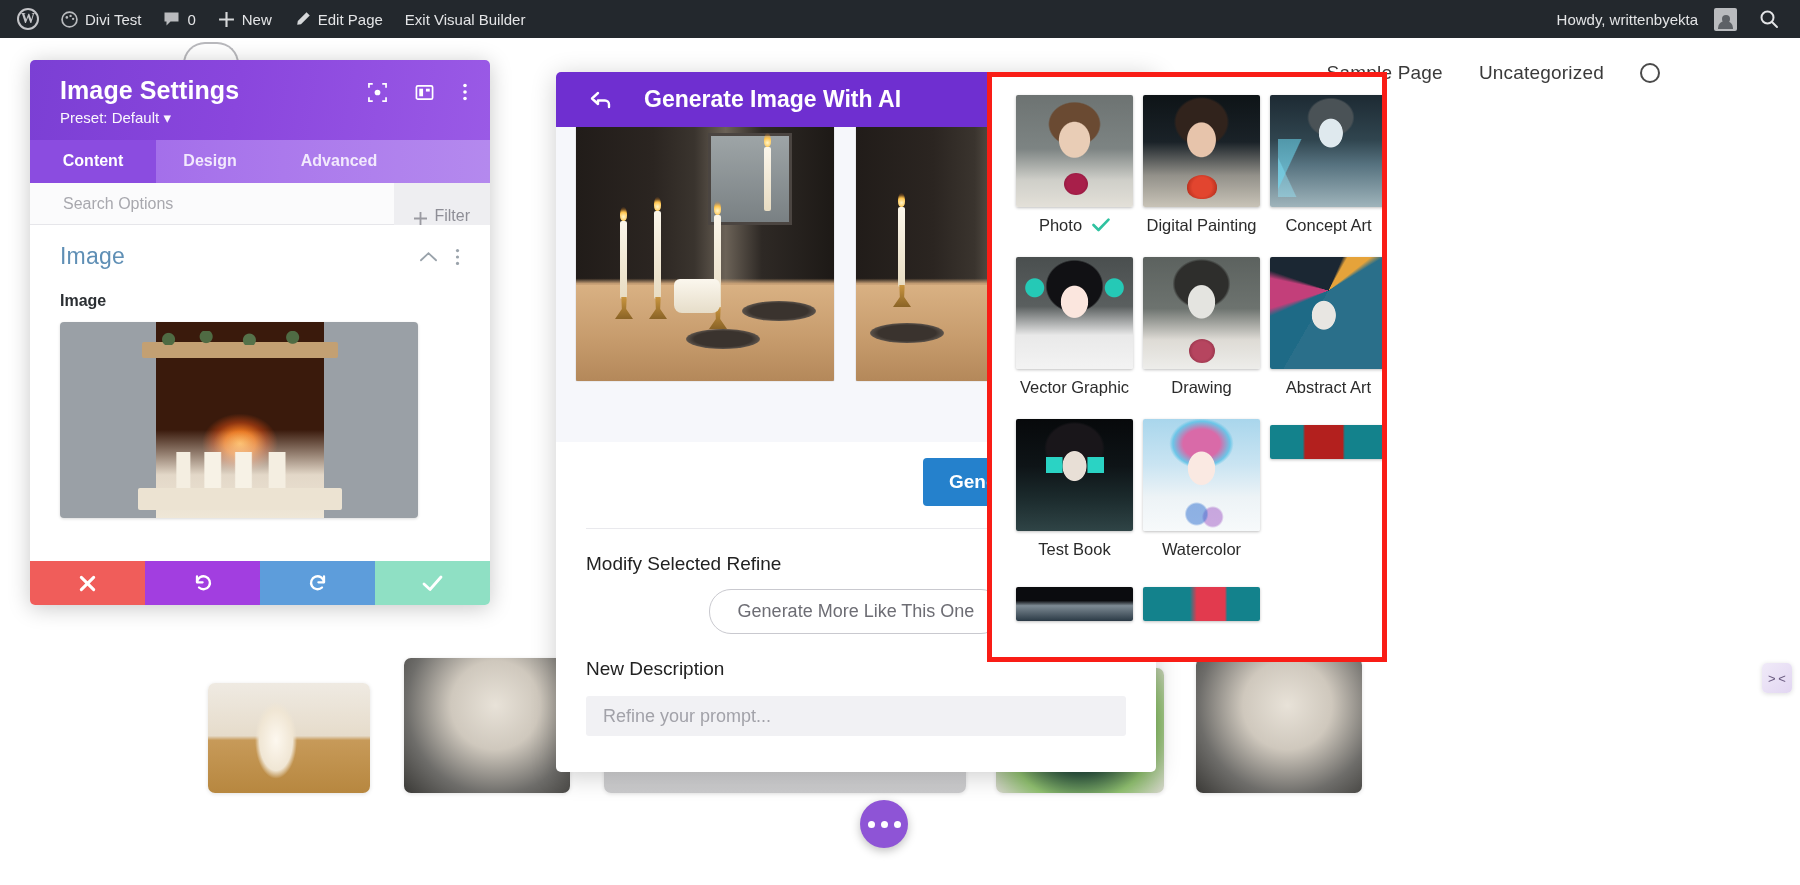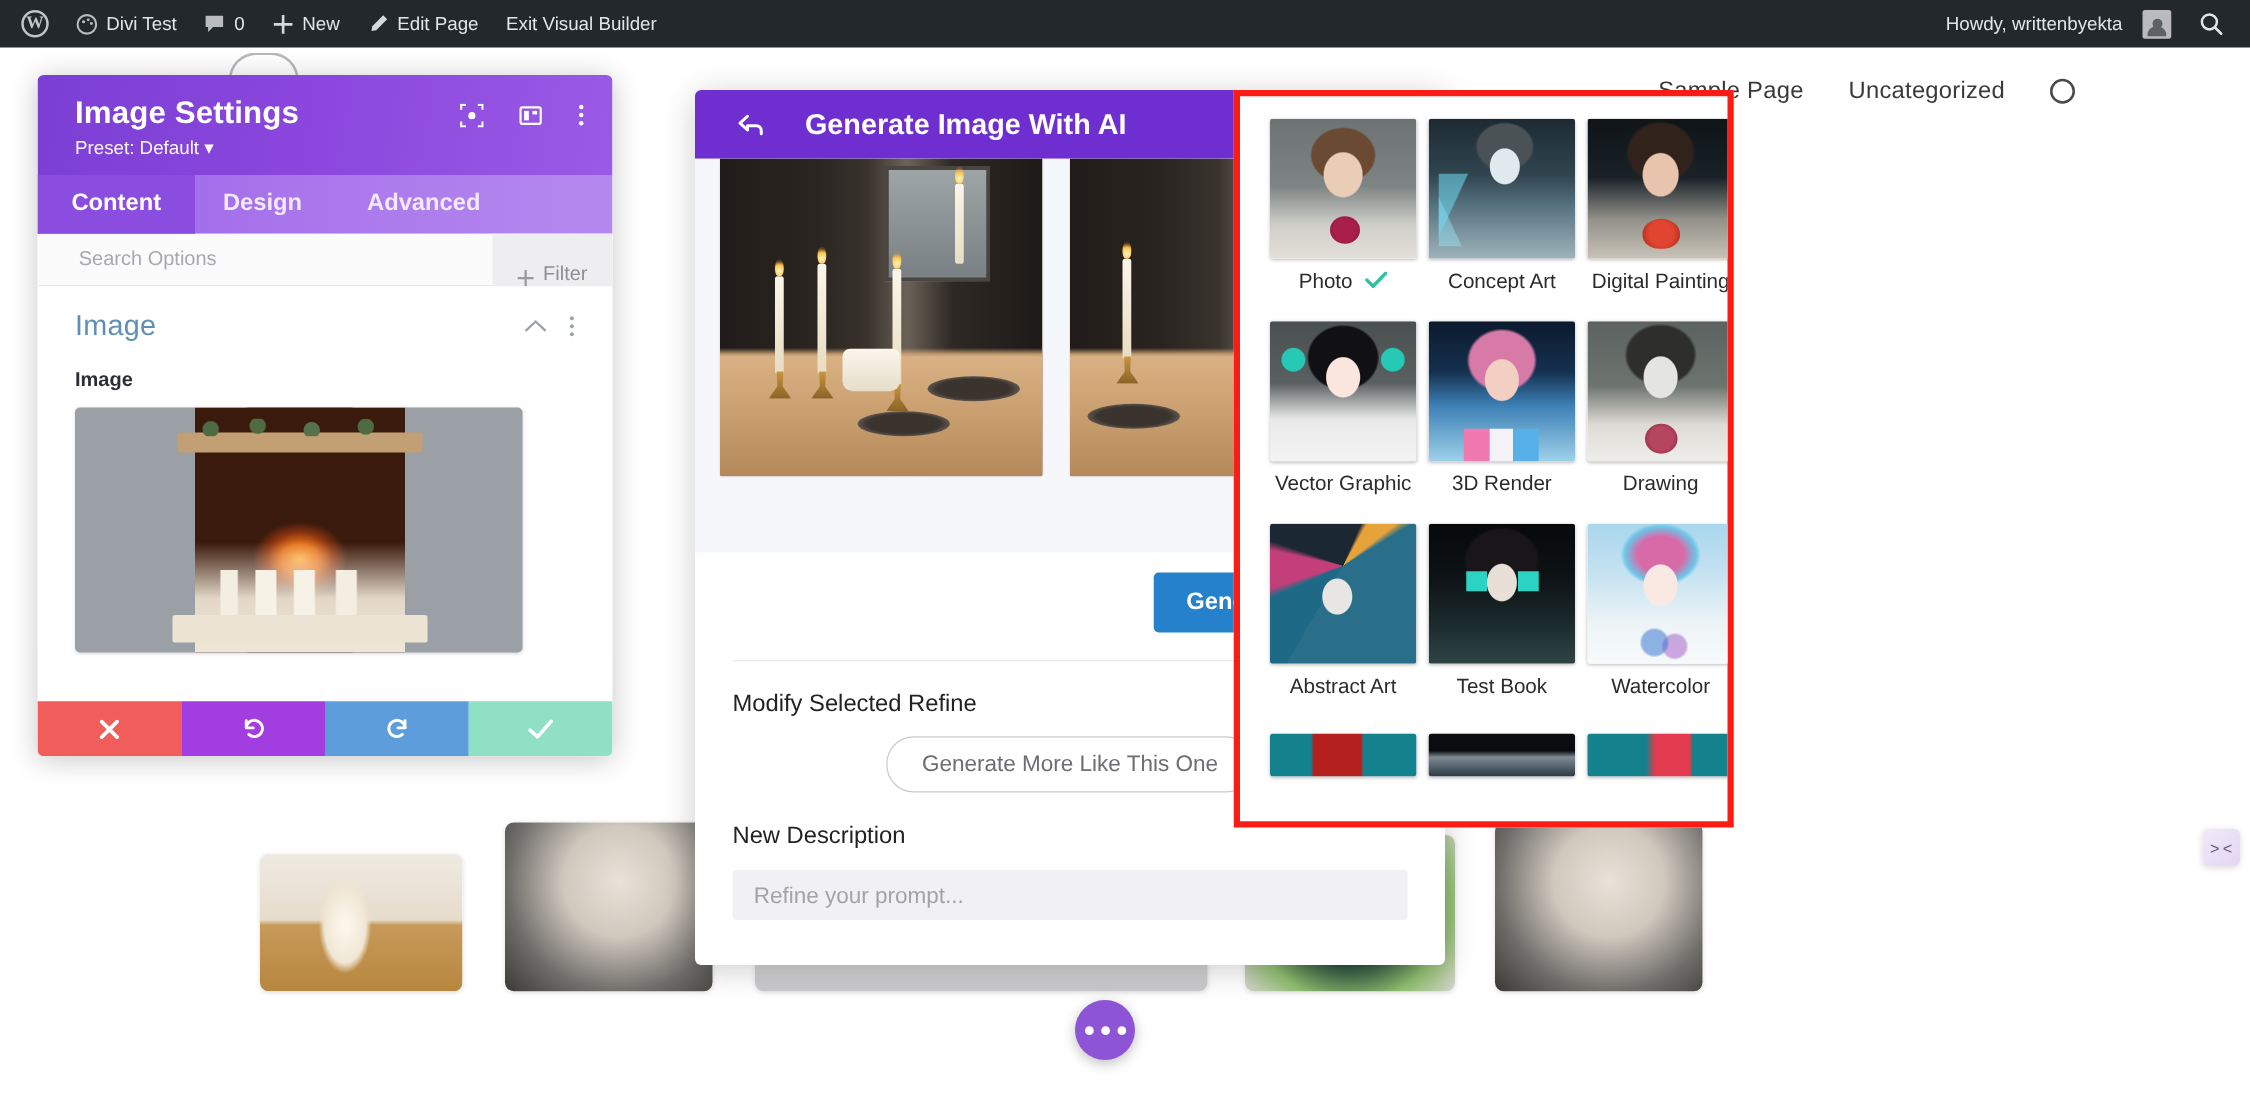--- a/index.html
+++ b/index.html
@@ -78,21 +78,21 @@
   }
   .divi-head {
     background:linear-gradient(100deg,#7b3fd4 0%, #8a46dd 45%, #9a5ae6 100%);
     padding:16px 20px 13px 30px; color:#fff; position:relative;
   }
   .divi-title { font-size:25px; font-weight:bold; letter-spacing:.1px; }
   .divi-preset { font-size:15px; margin-top:4px; opacity:.96; }
   .divi-head-icons { position:absolute; right:22px; top:22px; display:flex; align-items:center; gap:28px; }
   .divi-tabs { display:flex; background:linear-gradient(90deg,#9d65e8 0%, #ab79ec 55%, #b489ee 100%); }
   .divi-tab {
-    padding:12px 0 13px 0; font-size:19px; color:#f2e9fd; text-align:center; white-space:nowrap;
+    padding:12px 0 13px 0; font-size:16px; color:#f2e9fd; text-align:center; white-space:nowrap;
   }
   .divi-tab.tab-content { width:126px; background:#8b4ce0; color:#fff; font-weight:bold; }
   .divi-tab.tab-design { width:108px; font-weight:bold; }
   .divi-tab.tab-advanced { width:150px; font-weight:bold; }
   .divi-search {
     display:flex; align-items:center; height:42px;
     border-bottom:1px solid #e6e6ea; background:#fbfbfc;
   }
   .divi-search input {
     flex:1; border:none; outline:none; background:transparent;
@@ -556,46 +556,40 @@
             <span class="style-caption">Photo</span>
             <span class="style-check">
               <svg width="18" height="14" viewBox="0 0 18 14">
                   <path d="M1.5 7l5 5L16.5 1.6" fill="none" stroke="#2fc2a0" stroke-width="2.6" stroke-linecap="round" stroke-linejoin="round"></path>
                 </svg>
             </span>
           </div>
         </div>
 
         <div class="style-cell">
+          <div class="style-thumb p-digital"></div>
+          <div class="style-caption-row">
+            <span class="style-caption">Digital Painting</span>
+          </div>
+        </div>
+
+        <div class="style-cell">
           <div class="style-thumb p-concept"></div>
           <div class="style-caption-row">
             <span class="style-caption">Concept Art</span>
           </div>
         </div>
 
         <div class="style-cell">
-          <div class="style-thumb p-digital"></div>
-          <div class="style-caption-row">
-            <span class="style-caption">Digital Painting</span>
-          </div>
-        </div>
-
-        <div class="style-cell">
           <div class="style-thumb p-vector"></div>
           <div class="style-caption-row">
             <span class="style-caption">Vector Graphic</span>
           </div>
         </div>
 
-        <div class="style-cell">
-          <div class="style-thumb p-3d"></div>
-          <div class="style-caption-row">
-            <span class="style-caption">3D Render</span>
-          </div>
-        </div>
 
         <div class="style-cell">
           <div class="style-thumb p-drawing"></div>
           <div class="style-caption-row">
             <span class="style-caption">Drawing</span>
           </div>
         </div>
 
         <div class="style-cell">
           <div class="style-thumb p-abstract"></div>

